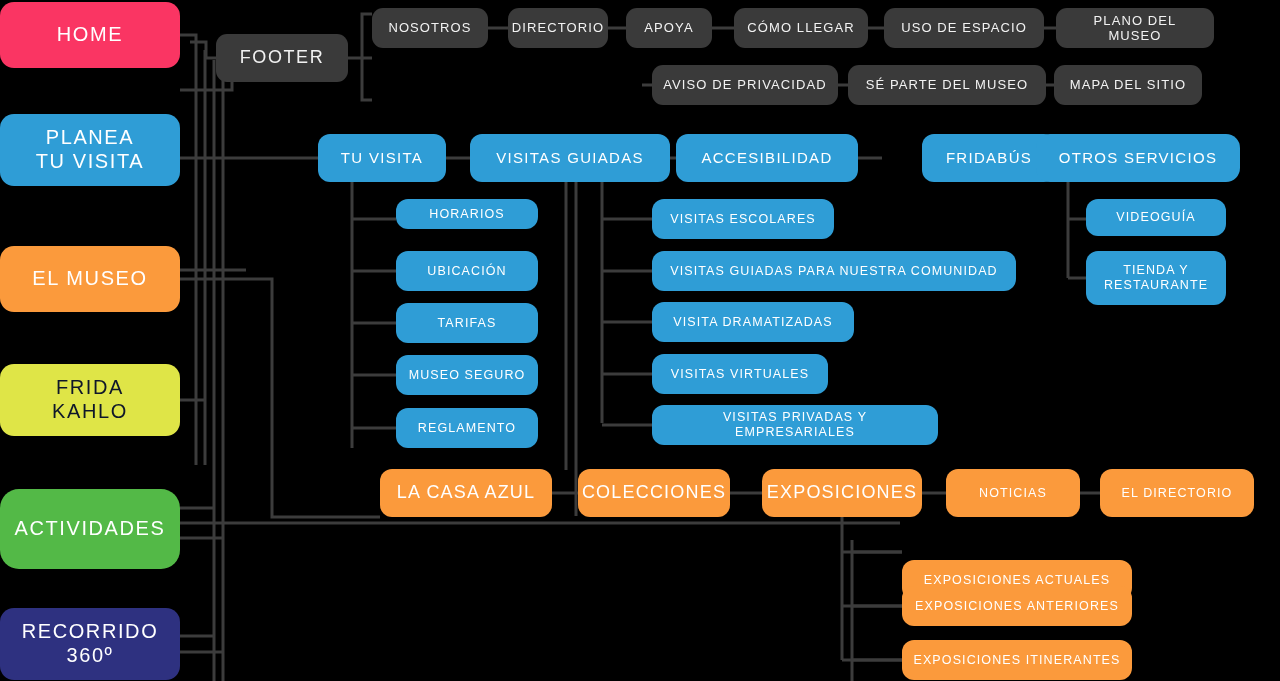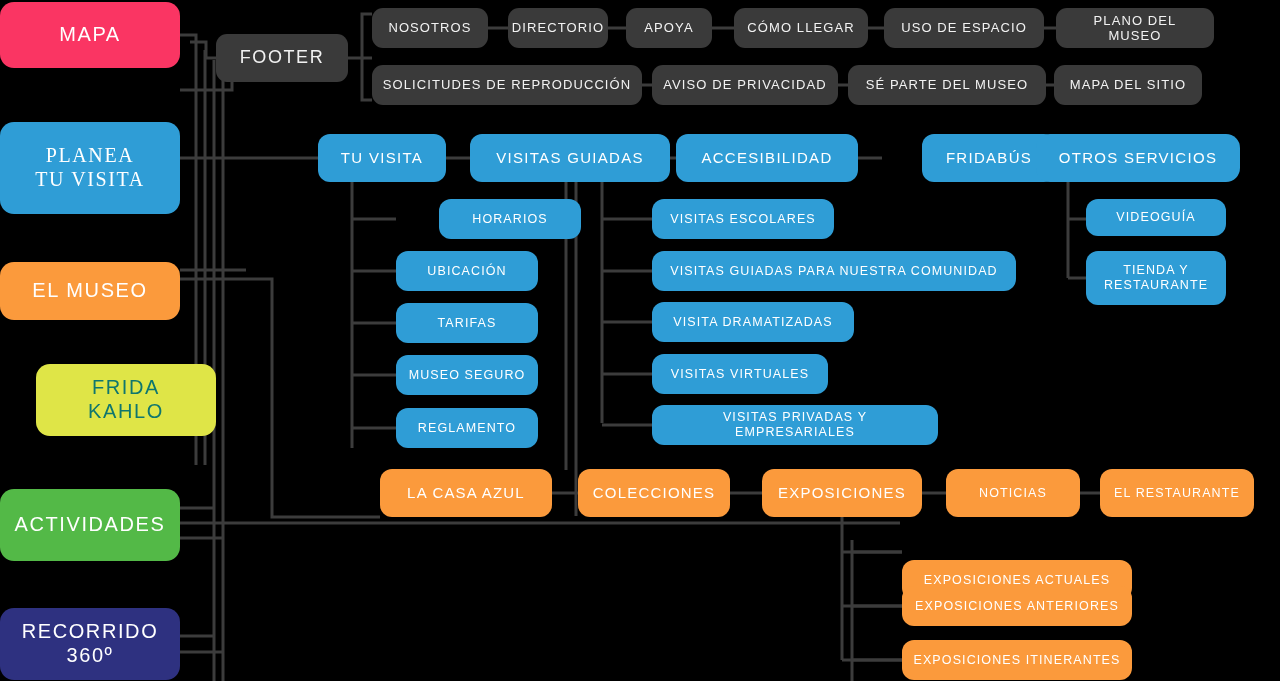--- a/index.html
+++ b/index.html
@@ -51,27 +51,27 @@
   .dark {
     background: #3a3a3a;
     color: #f2f2f2;
     font-size: 13px;
     letter-spacing: 1.1px;
     border-radius: 11px;
   }
   .blue   { background: #2f9dd6; }
   .orange { background: #fb9a3c; }
   .pink   { background: #fa3563; }
-  .yellow { background: #dfe547; color: #0f766e; margin-left: 36px; }
+  .yellow { background: #dfe547; color: #0f172a; }
   .green  { background: #53b947; }
   .navy   { background: #2e3180; }
 
   .lvl2 { font-size: 15px; letter-spacing: 1.3px; }
   .lvl3 { font-size: 12.5px; letter-spacing: 1.1px; }
-  .lvl2o { font-size: 15px; letter-spacing: 1.2px; }
+  .lvl2o { font-size: 18px; letter-spacing: 1.2px; }
   .lvl3o { font-size: 12.5px; letter-spacing: 1.1px; }
 </style>
 </head>
 <body>
 
 <div id="canvas">
 
   <svg id="wires" viewBox="0 0 1280 681" xmlns="http://www.w3.org/2000/svg">
     <g fill="none" stroke="#3c3c3c" stroke-width="3">
 
@@ -153,74 +153,73 @@
       <path d="M842 660 H902"></path>
 
       <path d="M852 540 V681"></path>
       <path d="M852 552 H902"></path>
       <path d="M852 606 H902"></path>
       <path d="M852 660 H902"></path>
 
     </g>
   </svg>
 
-  <div class="node lvl1 pink" style="top:2px;height:66px;">MAPA</div>
-
-  <div class="node lvl1 blue" style="top:122px;height:92px;font-family:Liberation Serif, serif;">PLANEA
+  <div class="node lvl1 pink" style="top:2px;height:66px;">HOME</div>
+
+  <div class="node lvl1 blue" style="top:114px;height:72px;">PLANEA
 TU VISITA</div>
 
-  <div class="node lvl1 orange" style="top:246px;height:58px;margin-top:16px;">EL MUSEO</div>
+  <div class="node lvl1 orange" style="top:246px;height:66px;">EL MUSEO</div>
 
   <div class="node lvl1 yellow" style="top:364px;height:72px;">FRIDA
 KAHLO</div>
 
-  <div class="node lvl1 green" style="top:489px;height:72px;">ACTIVIDADES</div>
+  <div class="node lvl1 green" style="top:489px;height:80px;border-radius:19px;">ACTIVIDADES</div>
 
   <div class="node lvl1 navy" style="top:608px;height:72px;">RECORRIDO
 360º</div>
 
   <div class="node dark" style="left:216px;top:34px;width:132px;height:48px;font-size:18px;letter-spacing:1.6px;">FOOTER</div>
 
   <div class="node dark" style="left:372px;top:8px;width:116px;height:40px;">NOSOTROS</div>
   <div class="node dark" style="left:508px;top:8px;width:100px;height:40px;">DIRECTORIO</div>
   <div class="node dark" style="left:626px;top:8px;width:86px;height:40px;">APOYA</div>
   <div class="node dark" style="left:734px;top:8px;width:134px;height:40px;">CÓMO LLEGAR</div>
   <div class="node dark" style="left:884px;top:8px;width:160px;height:40px;">USO DE ESPACIO</div>
   <div class="node dark" style="left:1056px;top:8px;width:158px;height:40px;">PLANO DEL MUSEO</div>
 
-  <div class="node dark" style="left:372px;top:65px;width:270px;height:40px;">SOLICITUDES DE REPRODUCCIÓN</div>
   <div class="node dark" style="left:652px;top:65px;width:186px;height:40px;">AVISO DE PRIVACIDAD</div>
   <div class="node dark" style="left:848px;top:65px;width:198px;height:40px;">SÉ PARTE DEL MUSEO</div>
   <div class="node dark" style="left:1054px;top:65px;width:148px;height:40px;">MAPA DEL SITIO</div>
 
   <div class="node blue lvl2" style="left:318px;top:134px;width:128px;height:48px;">TU VISITA</div>
   <div class="node blue lvl2" style="left:470px;top:134px;width:200px;height:48px;">VISITAS GUIADAS</div>
   <div class="node blue lvl2" style="left:676px;top:134px;width:182px;height:48px;">ACCESIBILIDAD</div>
   <div class="node blue lvl2" style="left:882px;top:134px;width:134px;height:48px;margin-left:40px;">FRIDABÚS</div>
   <div class="node blue lvl2" style="left:1036px;top:134px;width:204px;height:48px;border-radius:14px;">OTROS SERVICIOS</div>
 
-  <div class="node blue lvl3" style="left:396px;top:199px;width:142px;height:40px;margin-left:43px;">HORARIOS</div>
+  <div class="node blue lvl3" style="left:396px;top:199px;width:142px;height:30px;">HORARIOS</div>
   <div class="node blue lvl3" style="left:396px;top:251px;width:142px;height:40px;">UBICACIÓN</div>
   <div class="node blue lvl3" style="left:396px;top:303px;width:142px;height:40px;">TARIFAS</div>
   <div class="node blue lvl3" style="left:396px;top:355px;width:142px;height:40px;">MUSEO SEGURO</div>
   <div class="node blue lvl3" style="left:396px;top:408px;width:142px;height:40px;">REGLAMENTO</div>
 
   <div class="node blue lvl3" style="left:652px;top:199px;width:182px;height:40px;">VISITAS ESCOLARES</div>
   <div class="node blue lvl3" style="left:652px;top:251px;width:364px;height:40px;">VISITAS GUIADAS PARA NUESTRA COMUNIDAD</div>
   <div class="node blue lvl3" style="left:652px;top:302px;width:202px;height:40px;">VISITA DRAMATIZADAS</div>
   <div class="node blue lvl3" style="left:652px;top:354px;width:176px;height:40px;">VISITAS VIRTUALES</div>
   <div class="node blue lvl3" style="left:652px;top:405px;width:286px;height:40px;">VISITAS PRIVADAS Y EMPRESARIALES</div>
 
   <div class="node blue lvl3" style="left:1086px;top:199px;width:140px;height:37px;">VIDEOGUÍA</div>
   <div class="node blue lvl3" style="left:1086px;top:251px;width:140px;height:54px;">TIENDA Y
 RESTAURANTE</div>
 
   <div class="node orange lvl2o" style="left:380px;top:469px;width:172px;height:48px;">LA CASA AZUL</div>
   <div class="node orange lvl2o" style="left:578px;top:469px;width:152px;height:48px;">COLECCIONES</div>
   <div class="node orange lvl2o" style="left:762px;top:469px;width:160px;height:48px;">EXPOSICIONES</div>
   <div class="node orange lvl3o" style="left:946px;top:469px;width:134px;height:48px;">NOTICIAS</div>
-  <div class="node orange lvl3o" style="left:1100px;top:469px;width:154px;height:48px;">EL RESTAURANTE</div>
+  <div class="node orange lvl3o" style="left:1100px;top:469px;width:154px;height:48px;">EL DIRECTORIO</div>
 
   <div class="node orange lvl3o" style="left:902px;top:560px;width:230px;height:40px;">EXPOSICIONES ACTUALES</div>
   <div class="node orange lvl3o" style="left:902px;top:586px;width:230px;height:40px;">EXPOSICIONES ANTERIORES</div>
   <div class="node orange lvl3o" style="left:902px;top:640px;width:230px;height:40px;">EXPOSICIONES ITINERANTES</div>
 
 </div>
 
 </body></html>

